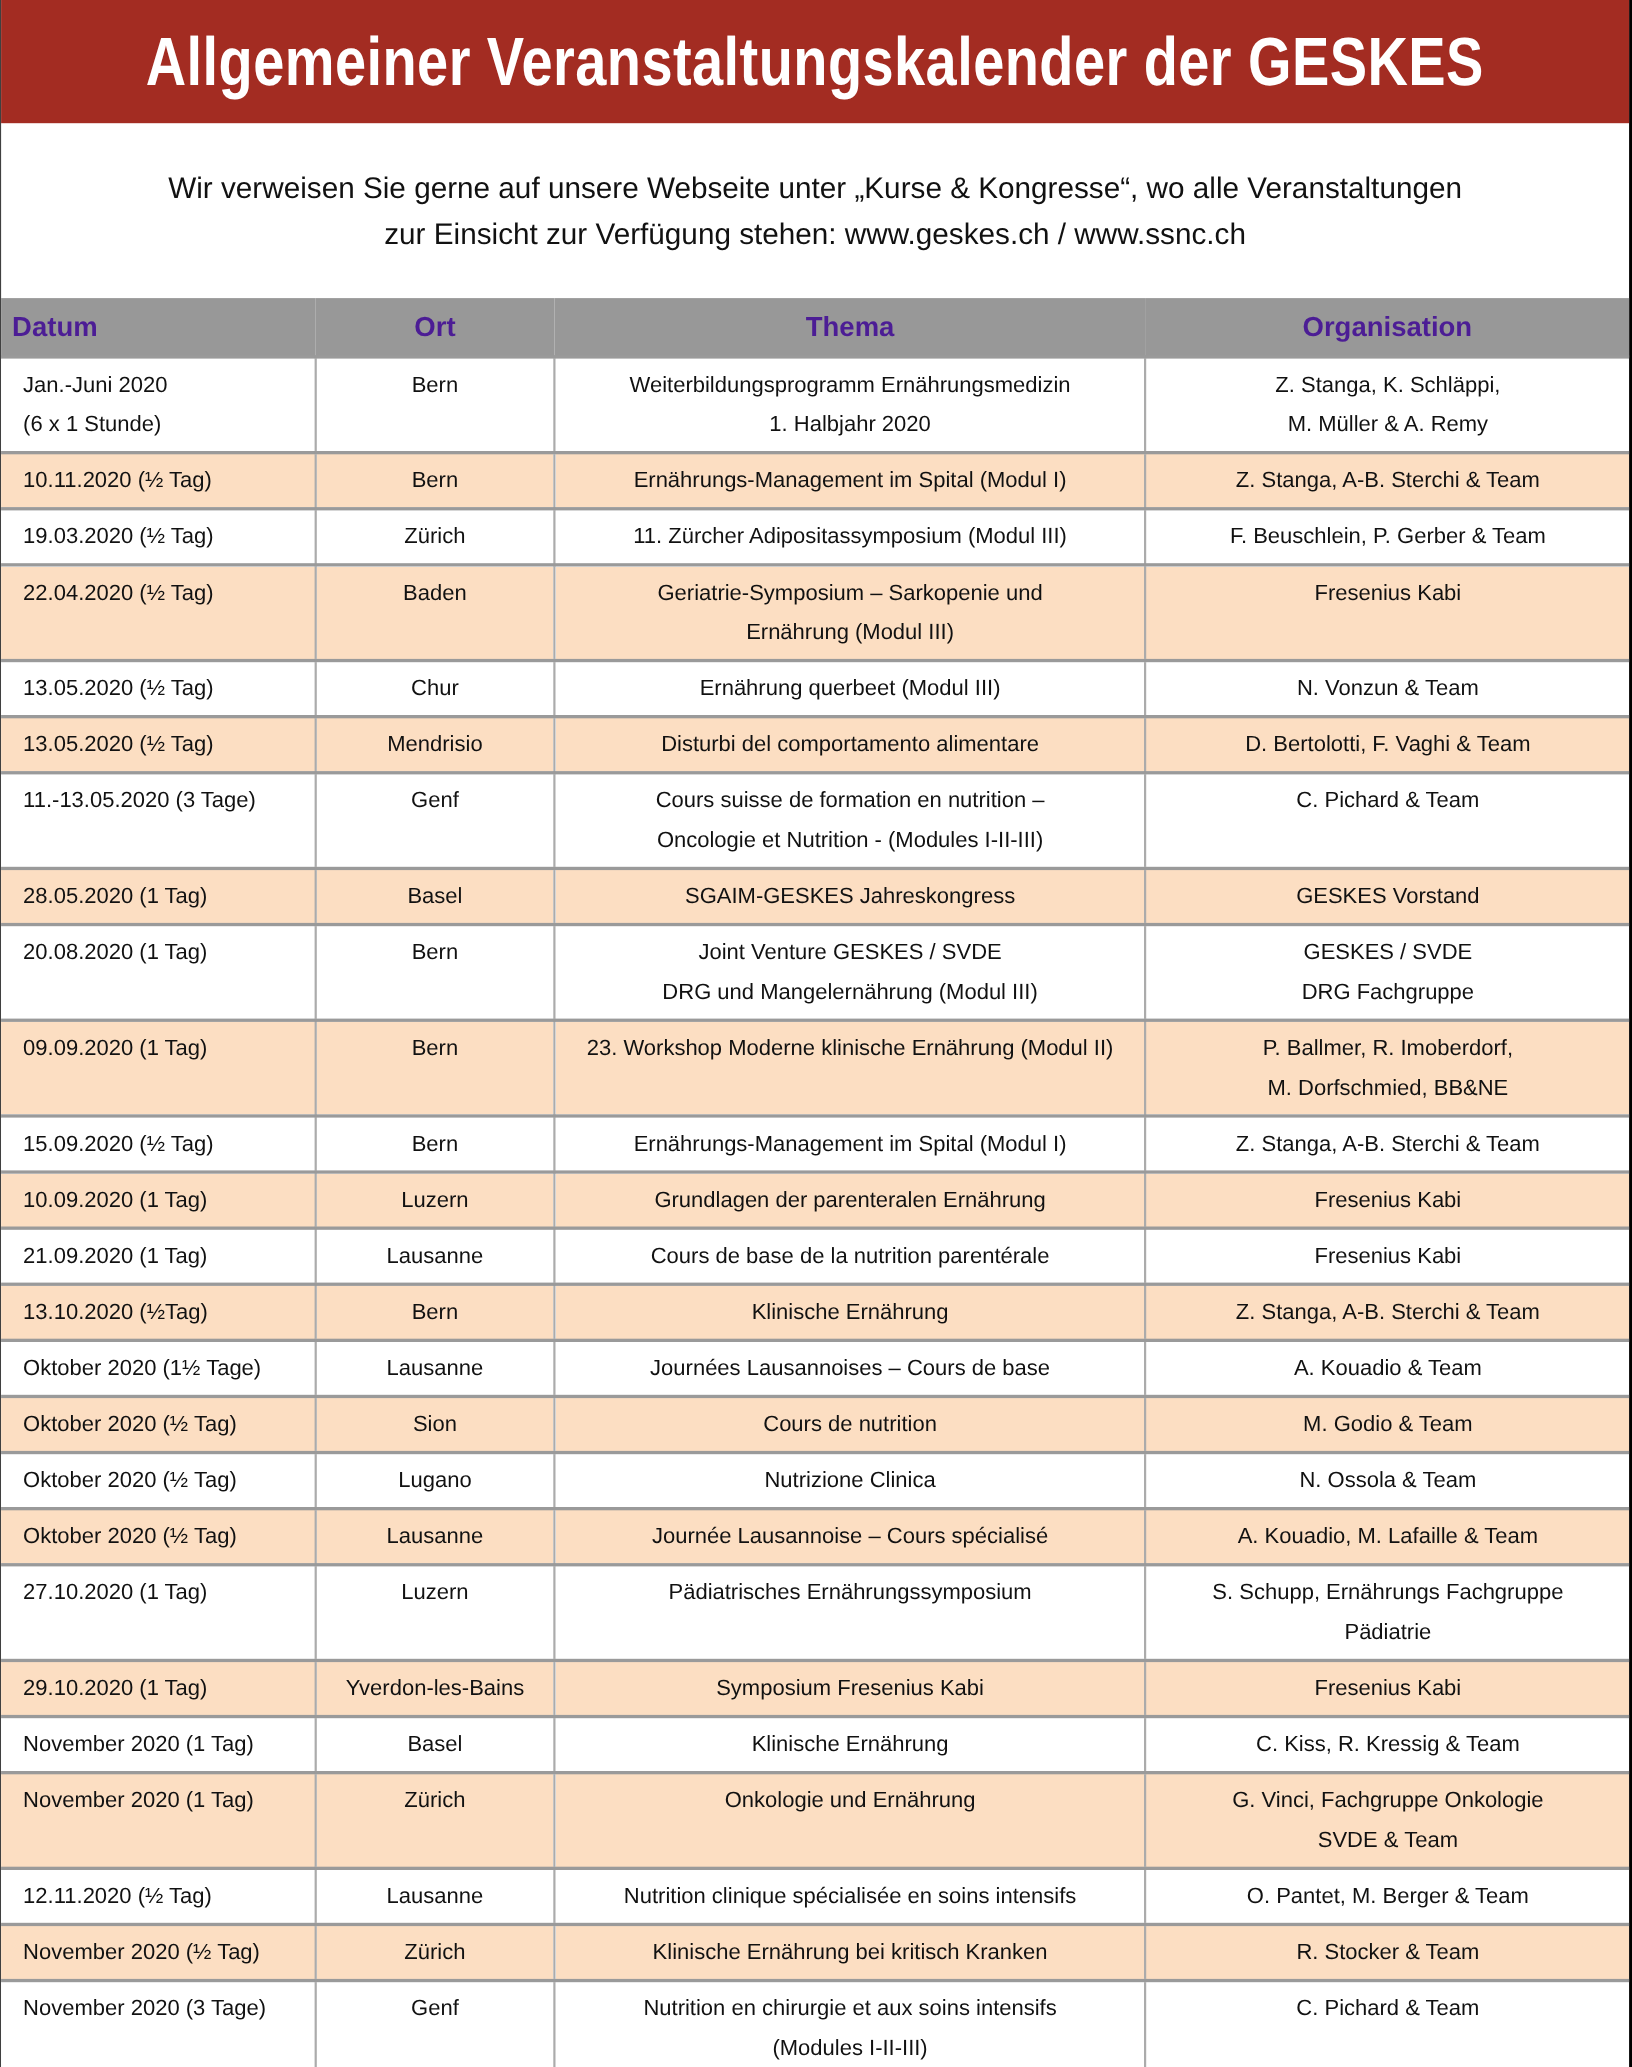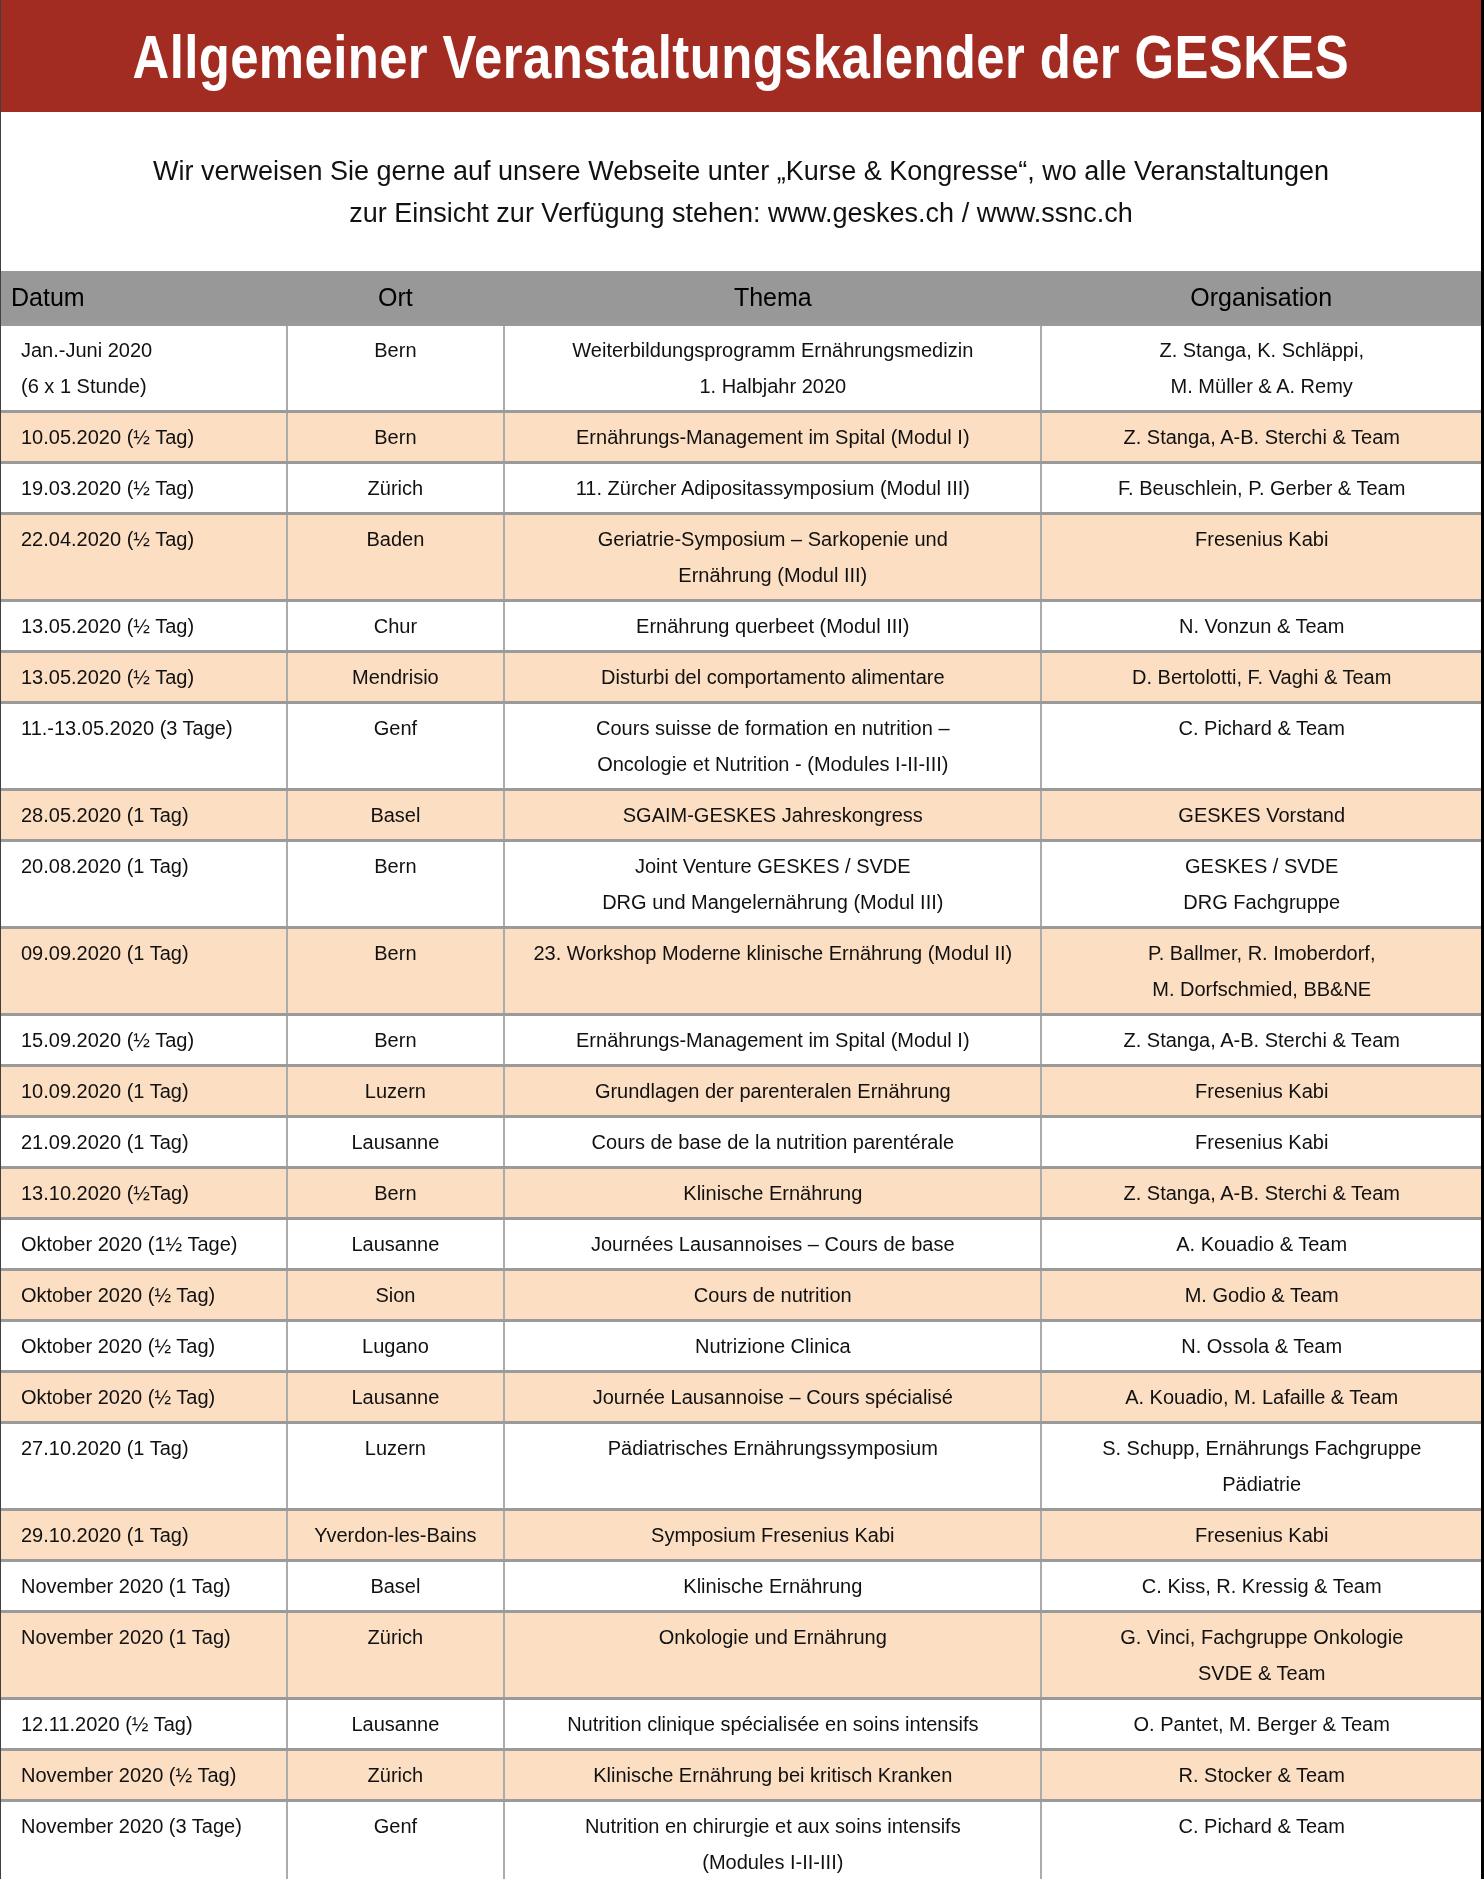--- a/index.html
+++ b/index.html
@@ -53,23 +53,23 @@
     border-collapse: collapse;
     table-layout: fixed;
   }
   col.c1 { width: 19.3%; }
   col.c2 { width: 14.7%; }
   col.c3 { width: 36.3%; }
   col.c4 { width: 29.7%; }
 
   thead th {
     background: #989898;
-    color: #000000;
+    color: #4c1d95;
     font-size: 25px;
-    font-weight: normal;
+    font-weight: bold;
     height: 52px;
     padding: 0 10px;
     text-align: center;
     vertical-align: middle;
   }
   thead th.left { text-align: left; }
 
   tbody tr { border-top: 3px solid #9a9a9a; }
   tbody td {
     font-size: 20px;
@@ -119,21 +119,21 @@
       <td class="left">Jan.-Juni 2020
 (6 x 1 Stunde)</td>
       <td>Bern</td>
       <td>Weiterbildungsprogramm Ernährungsmedizin
 1. Halbjahr 2020</td>
       <td>Z. Stanga, K. Schläppi,
 M. Müller &amp; A. Remy</td>
     </tr>
 
     <tr class="peach">
-      <td class="left">10.05.2020  (½ Tag)</td>
+      <td class="left">10.11.2020  (½ Tag)</td>
       <td>Bern</td>
       <td>Ernährungs-Management im Spital (Modul I)</td>
       <td>Z. Stanga, A-B. Sterchi &amp; Team</td>
     </tr>
 
     <tr>
       <td class="left">19.03.2020 (½ Tag)</td>
       <td>Zürich</td>
       <td>11. Zürcher Adipositassymposium (Modul III)</td>
       <td>F. Beuschlein, P. Gerber &amp; Team</td>

